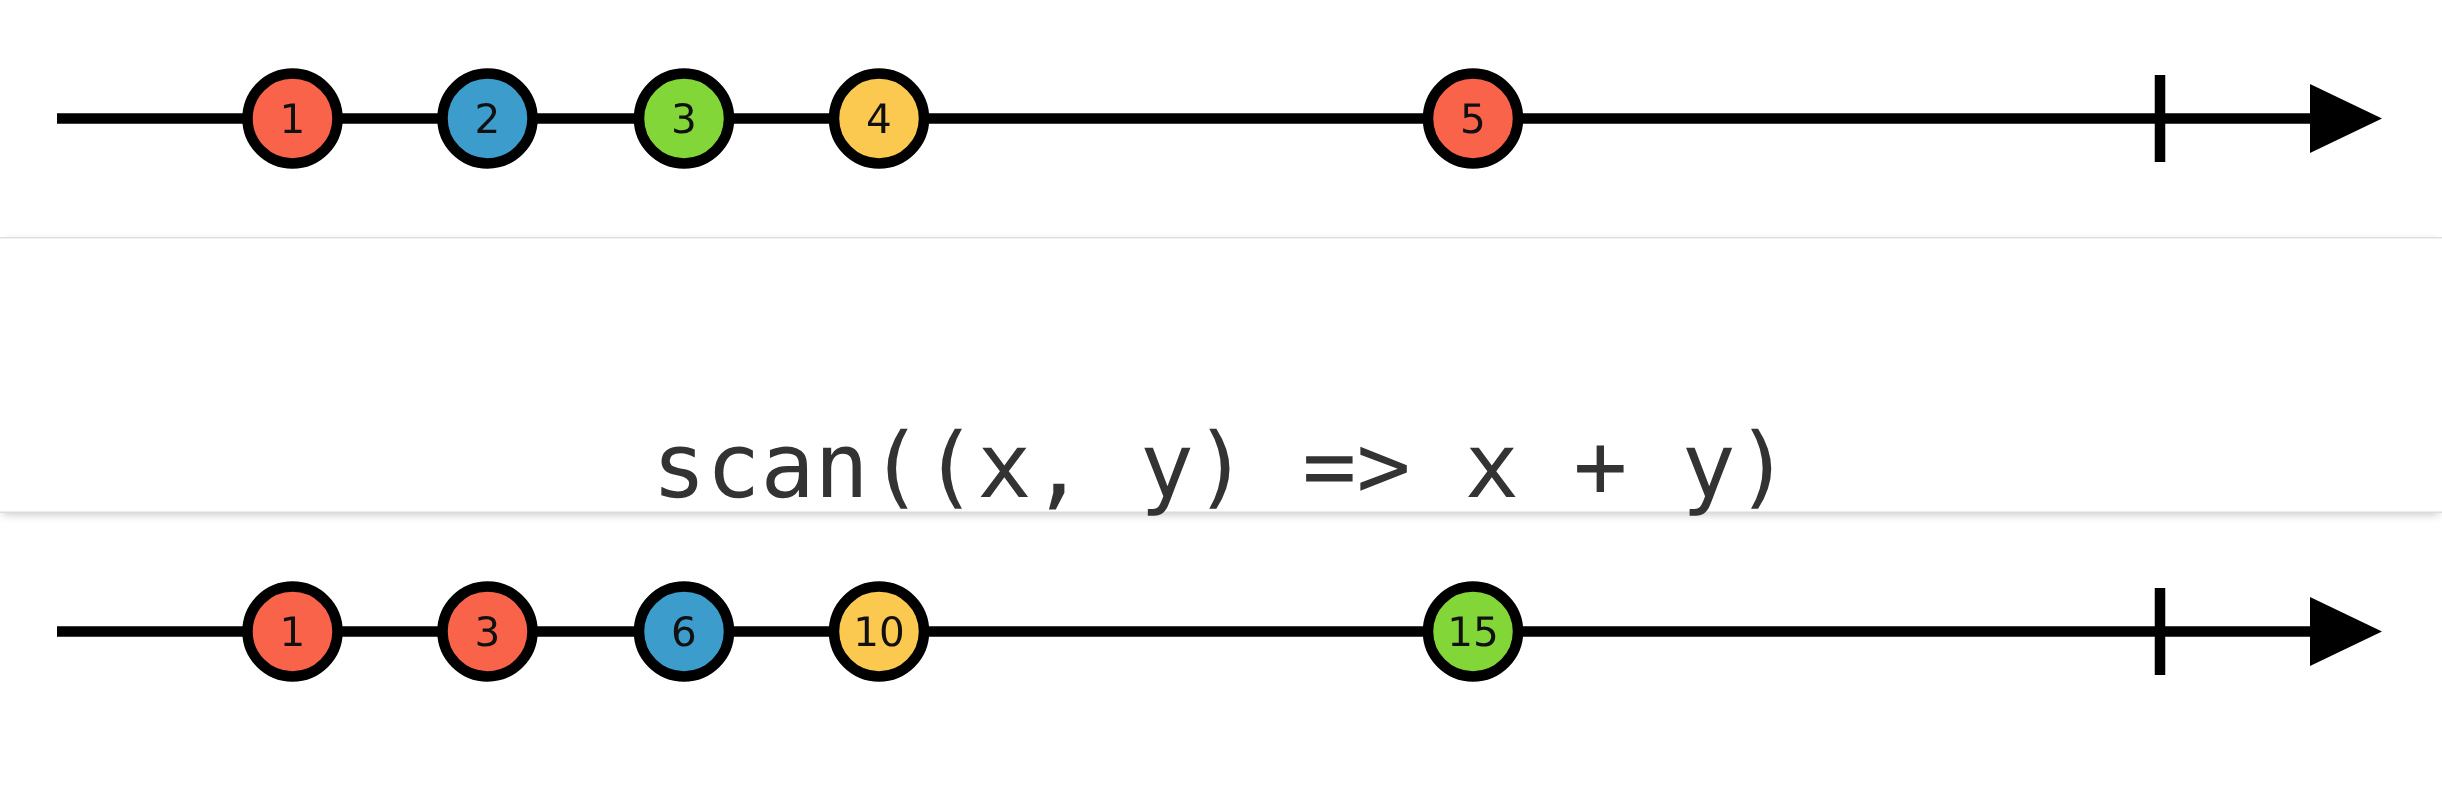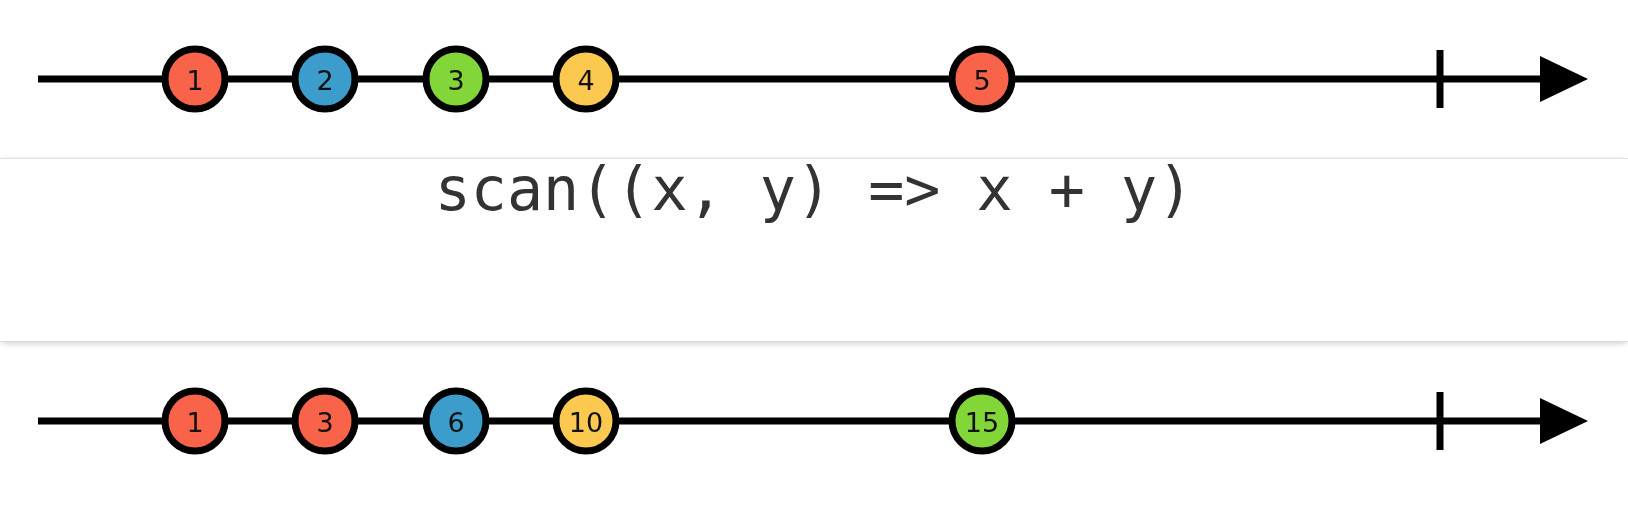--- a/index.html
+++ b/index.html
@@ -43,21 +43,21 @@
     left: 0;
     top: 158px;
     width: 1628px;
     height: 184px;
     background: #ffffff;
     border-top: 1px solid #e0e0e0;
     border-bottom: 1px solid #dcdcdc;
     box-shadow: 0 3px 6px -2px rgba(0,0,0,0.22),
                 0 -2px 5px -3px rgba(0,0,0,0.13);
     display: flex;
-    align-items: flex-start;
+    align-items: flex-end;
     justify-content: center;
     z-index: 5;
   }
   .operator-label {
     font-family: "DejaVu Sans Mono", "Liberation Mono", monospace;
     font-size: 60px;
     font-weight: 400;
     color: #333333;
     letter-spacing: 0px;
     white-space: pre;

